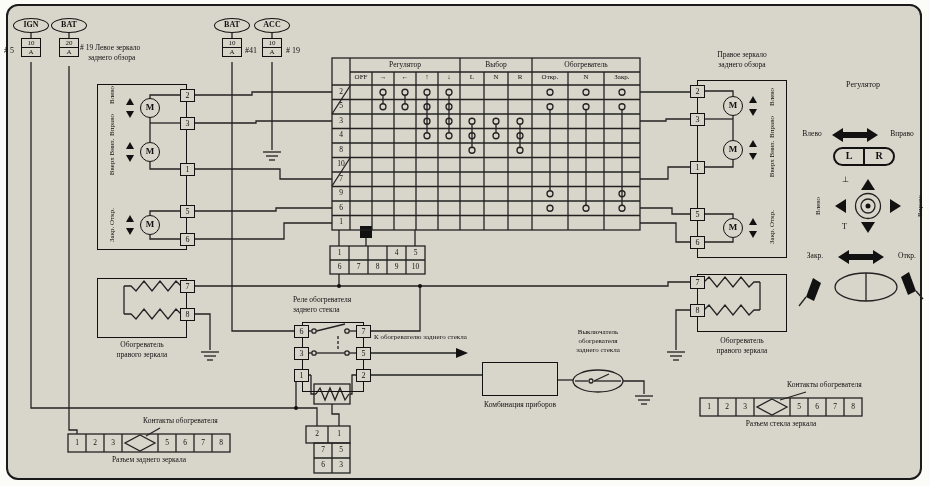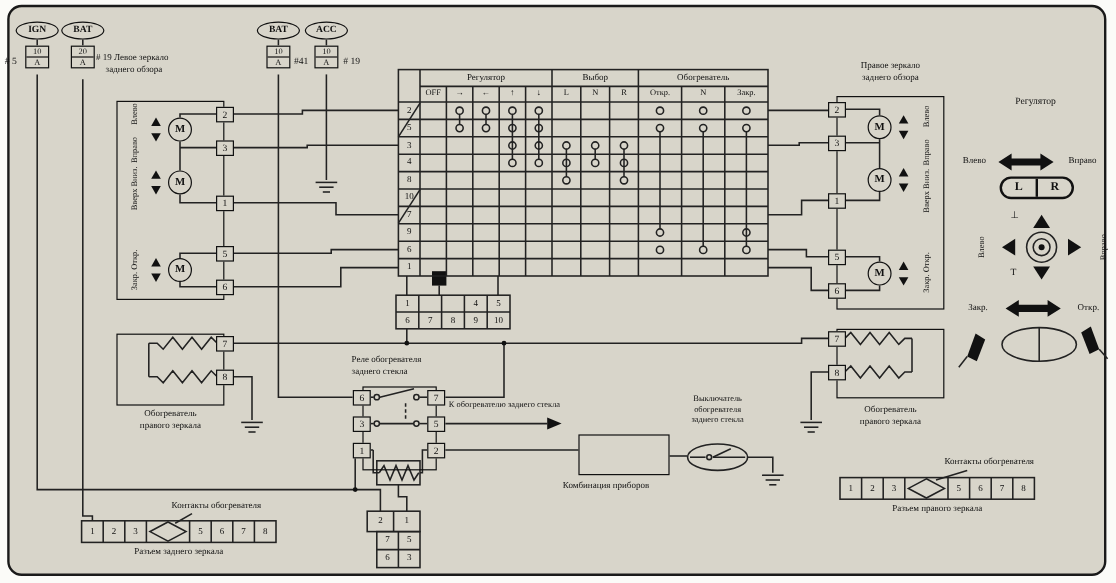--- a/index.html
+++ b/index.html
@@ -320,29 +320,29 @@
   <div class="vlabel" style="left:742px;top:223px">Закр. Откр.</div>
 
   <div class="lbl c" style="left:97px;top:340px;width:90px">Обогреватель</div>
   <div class="lbl c" style="left:97px;top:350px;width:90px">правого зеркала</div>
   <div class="lbl c" style="left:697px;top:336px;width:90px">Обогреватель</div>
   <div class="lbl c" style="left:697px;top:346px;width:90px">правого зеркала</div>
 
   <div class="lbl" style="left:293px;top:295px">Реле обогревателя</div>
   <div class="lbl" style="left:293px;top:305px">заднего стекла</div>
   <div class="lbl" style="left:374px;top:333px;font-size:7px">К обогревателю заднего стекла</div>
-  <div class="lbl c" style="left:450px;top:400px;width:110px">Комбинация приборов</div>
+  <div class="lbl c" style="left:465px;top:400px;width:110px">Комбинация приборов</div>
   <div class="lbl c" style="left:555px;top:328px;width:86px;font-size:7px">Выключатель</div>
   <div class="lbl c" style="left:555px;top:337px;width:86px;font-size:7px">обогревателя</div>
   <div class="lbl c" style="left:555px;top:346px;width:86px;font-size:7px">заднего стекла</div>
 
   <div class="lbl c" style="left:143px;top:416px">Контакты обогревателя</div>
   <div class="lbl c" style="left:84px;top:455px;width:130px">Разъем заднего зеркала</div>
   <div class="lbl c" style="left:787px;top:380px">Контакты обогревателя</div>
-  <div class="lbl c" style="left:716px;top:419px;width:130px">Разъем правого зеркала</div>
+  <div class="lbl c" style="left:716px;top:419px;width:130px">Разъем стекла зеркала</div>
 
   <div class="lbl c" style="left:813px;top:80px;width:100px;font-size:8px">Регулятор</div>
   <div class="lbl c" style="left:794px;top:129px;width:36px">Влево</div>
   <div class="lbl c" style="left:880px;top:129px;width:44px">Вправо</div>
   <div class="pill">
     <span>L</span>
     <span>R</span>
   </div>
   <div class="lbl" style="left:842px;top:175px;font-size:8px">⊥</div>
   <div class="lbl" style="left:842px;top:222px;font-size:8px">Т</div>

